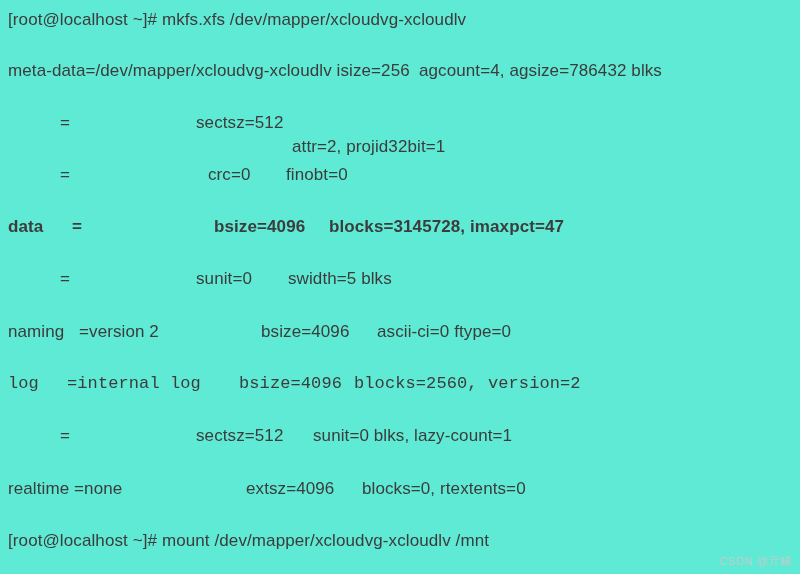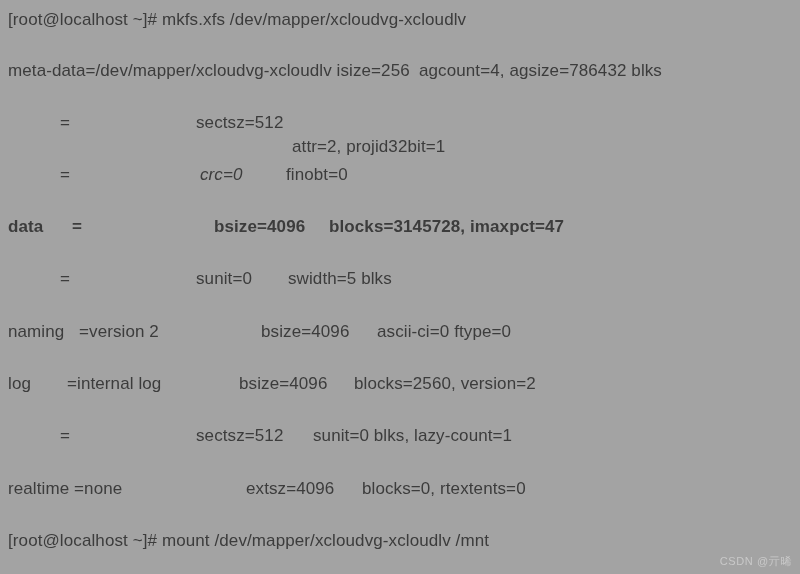--- a/index.html
+++ b/index.html
@@ -51,56 +51,56 @@
     font-size: 11px;
     color: #c9c9c9;
     letter-spacing: 0.6px;
     white-space: nowrap;
     font-family: "Liberation Sans", "DejaVu Sans", sans-serif;
   }
 </style>
 </head>
 <body>
 
-<div id="terminal-output" style="background: #a3a3a3;">
+<div id="terminal-output" style="background: #5eead4;">
     <div class="term-line" style="top: 8px; color: rgb(60, 60, 60);">
       <span class="col" style="left: 8px;">[root@localhost ~]# mkfs.xfs /dev/mapper/xcloudvg-xcloudlv</span>
     </div>
     <div class="term-line" style="top: 59px; color: rgb(60, 60, 60);">
       <span class="col" style="left: 8px;">meta-data=/dev/mapper/xcloudvg-xcloudlv isize=256</span>
       <span class="col" style="left: 419px;">agcount=4, agsize=786432 blks</span>
     </div>
     <div class="term-line" style="top: 111px; color: rgb(60, 60, 60);">
       <span class="col" style="left: 60px;">=</span>
       <span class="col" style="left: 196px;">sectsz=512</span>
       <span class="col" style="left: 292px; margin-top: 24px;">attr=2, projid32bit=1</span>
     </div>
     <div class="term-line" style="top: 163px; color: rgb(60, 60, 60);">
       <span class="col" style="left: 60px;">=</span>
-      <span class="col" style="left: 200px; font-style: italic;">crc=0</span>
+      <span class="col" style="left: 208px;">crc=0</span>
       <span class="col" style="left: 286px;">finobt=0</span>
     </div>
     <div class="term-line" style="top: 215px; color: rgb(60, 60, 60); font-weight: bold;">
       <span class="col" style="left: 8px;">data</span>
       <span class="col" style="left: 72px;">=</span>
       <span class="col" style="left: 214px;">bsize=4096</span>
       <span class="col" style="left: 329px;">blocks=3145728, imaxpct=47</span>
     </div>
     <div class="term-line" style="top: 267px; color: rgb(60, 60, 60);">
       <span class="col" style="left: 60px;">=</span>
       <span class="col" style="left: 196px;">sunit=0</span>
       <span class="col" style="left: 288px;">swidth=5 blks</span>
     </div>
     <div class="term-line" style="top: 320px; color: rgb(60, 60, 60);">
       <span class="col" style="left: 8px;">naming</span>
       <span class="col" style="left: 79px;">=version 2</span>
       <span class="col" style="left: 261px;">bsize=4096</span>
       <span class="col" style="left: 377px;">ascii-ci=0 ftype=0</span>
     </div>
-    <div class="term-line" style="top: 372px; color: rgb(60, 60, 60);">
+    <div class="term-line" style="top: 372px; color: rgb(60, 60, 60); font-family: Liberation Mono, monospace;">
       <span class="col" style="left: 8px;">log</span>
       <span class="col" style="left: 67px;">=internal log</span>
       <span class="col" style="left: 239px;">bsize=4096</span>
       <span class="col" style="left: 354px;">blocks=2560, version=2</span>
     </div>
     <div class="term-line" style="top: 424px; color: rgb(60, 60, 60);">
       <span class="col" style="left: 60px;">=</span>
       <span class="col" style="left: 196px;">sectsz=512</span>
       <span class="col" style="left: 313px;">sunit=0 blks, lazy-count=1</span>
     </div>

